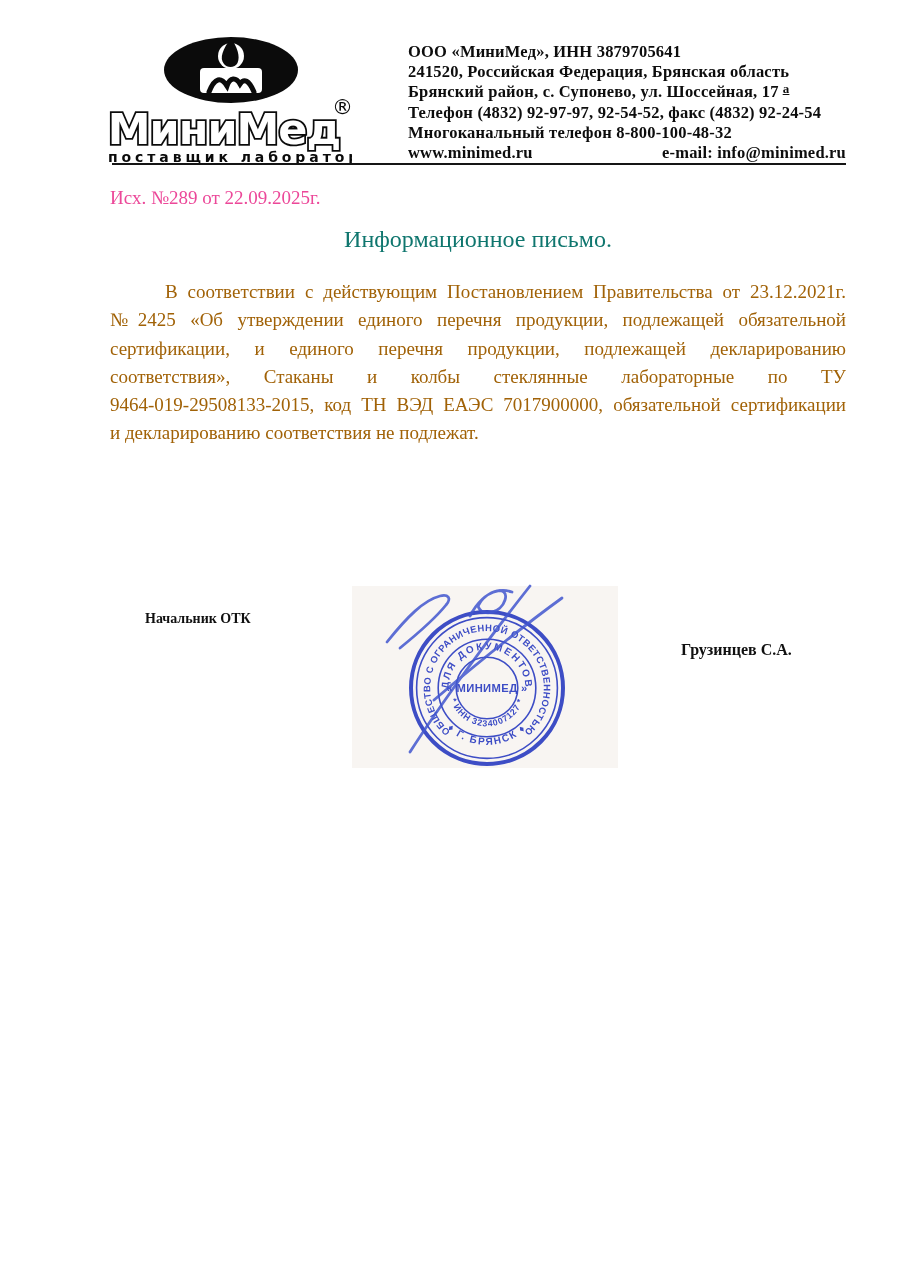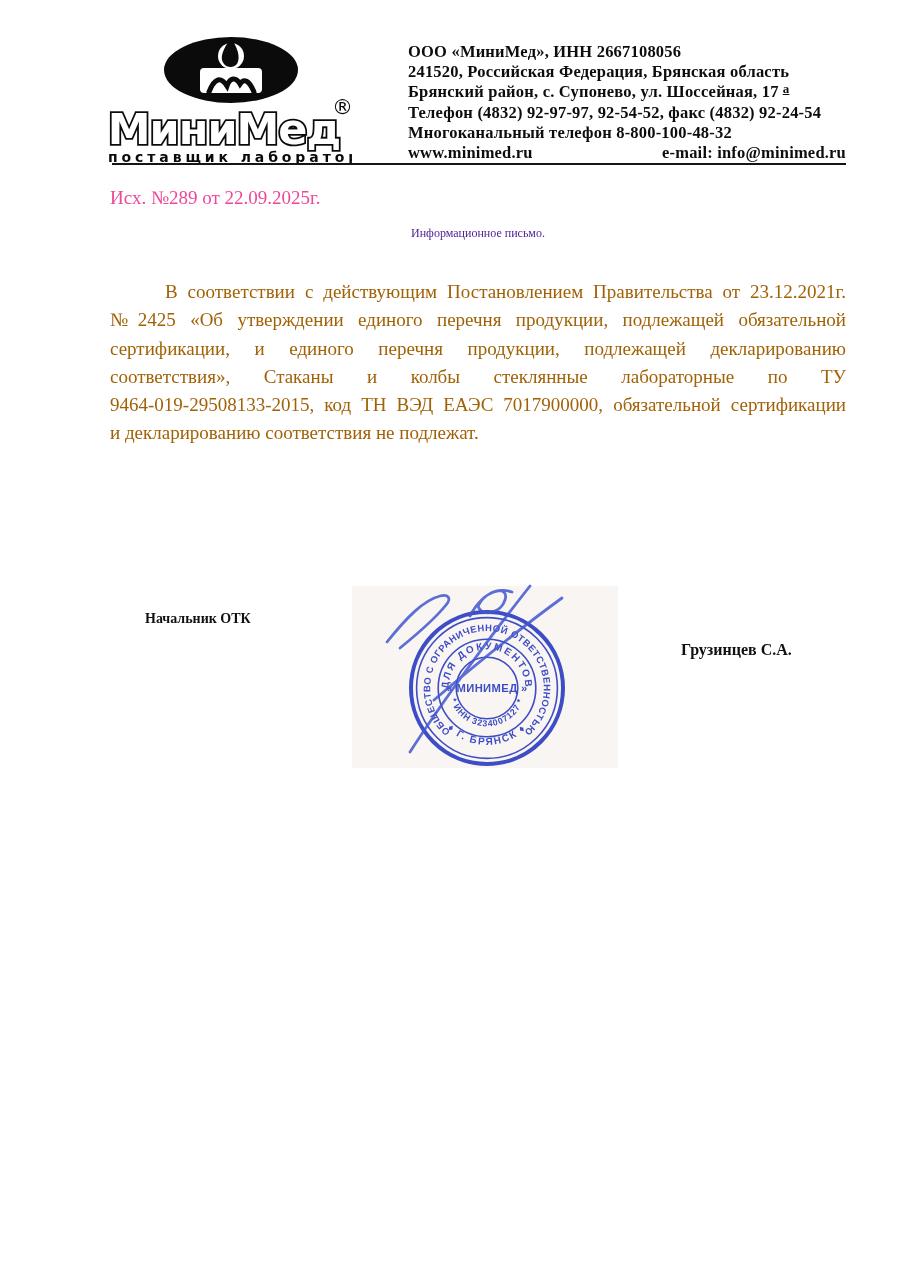--- a/index.html
+++ b/index.html
@@ -18,21 +18,21 @@
   .contact .cline{white-space:nowrap;}
   .sup-a{
     display:inline-block;font-size:13px;text-decoration:underline;
     transform:translateY(-4px);margin-left:4px;
   }
   .web-row{display:flex;justify-content:space-between;width:438px;gap:45px;}
   .head-rule{position:absolute;left:112px;top:163px;width:734px;height:2px;background:#151515;}
 
   
   .ref-line{position:absolute;left:110px;top:187px;font-size:19px;color:#ec4899;}
-  .doc-title{position:absolute;left:110px;top:226px;width:736px;text-align:center;font-size:12px;color:#4c1d95;}
+  .doc-title{position:absolute;left:110px;top:226px;width:736px;text-align:center;font-size:24px;color:#0f766e;}
   .body-block{position:absolute;left:110px;top:278px;width:736px;font-size:19px;color:#a16207;}
   .body-block .bline{line-height:28.3px;white-space:nowrap;}
   .body-block .jline{text-align:justify;text-align-last:justify;white-space:normal;}
   .body-block .indent{padding-left:55px;}
 
   
   .sig-title{position:absolute;left:145px;top:611px;font-size:14px;font-weight:bold;color:#101010;}
   .sig-name{position:absolute;left:681px;top:611px;font-size:16px;font-weight:bold;color:#101010;margin-top:30px;}
   .scan-bg{position:absolute;left:352px;top:586px;width:266px;height:182px;background:rgba(242,236,230,.5);}
   .stamp{position:absolute;left:407px;top:608px;width:160px;height:160px;}
@@ -57,21 +57,21 @@
       </g>
 
       <text x="118" y="110" text-anchor="middle" font-family="DejaVu Sans, sans-serif" font-weight="bold" font-size="43" fill="#ffffff" stroke="#0b0b0b" stroke-width="3.6" paint-order="stroke" letter-spacing="-1">МиниМед</text>
       <text x="226" y="80" font-family="DejaVu Sans, sans-serif" font-size="21" fill="#0b0b0b">®</text>
 
       <text x="2" y="128" font-family="DejaVu Sans, sans-serif" font-weight="bold" font-size="14" letter-spacing="3.9" fill="#0b0b0b">поставщик лабораторий</text>
     </svg>
   </div>
 
   <div class="contact">
-    <div class="cline">ООО «МиниМед», ИНН 2667108056</div>
+    <div class="cline">ООО «МиниМед», ИНН 3879705641</div>
     <div class="cline">241520, Российская Федерация, Брянская область</div>
     <div class="cline">
       <span>Брянский район, с. Супонево,  ул. Шоссейная, 17</span><span class="sup-a">а</span>
     </div>
     <div class="cline">Телефон (4832) 92-97-97, 92-54-52,  факс (4832) 92-24-54</div>
     <div class="cline">Многоканальный телефон 8-800-100-48-32</div>
     <div class="web-row">
       <span>www.minimed.ru</span>
       <span>e-mail: info@minimed.ru</span>
     </div>

